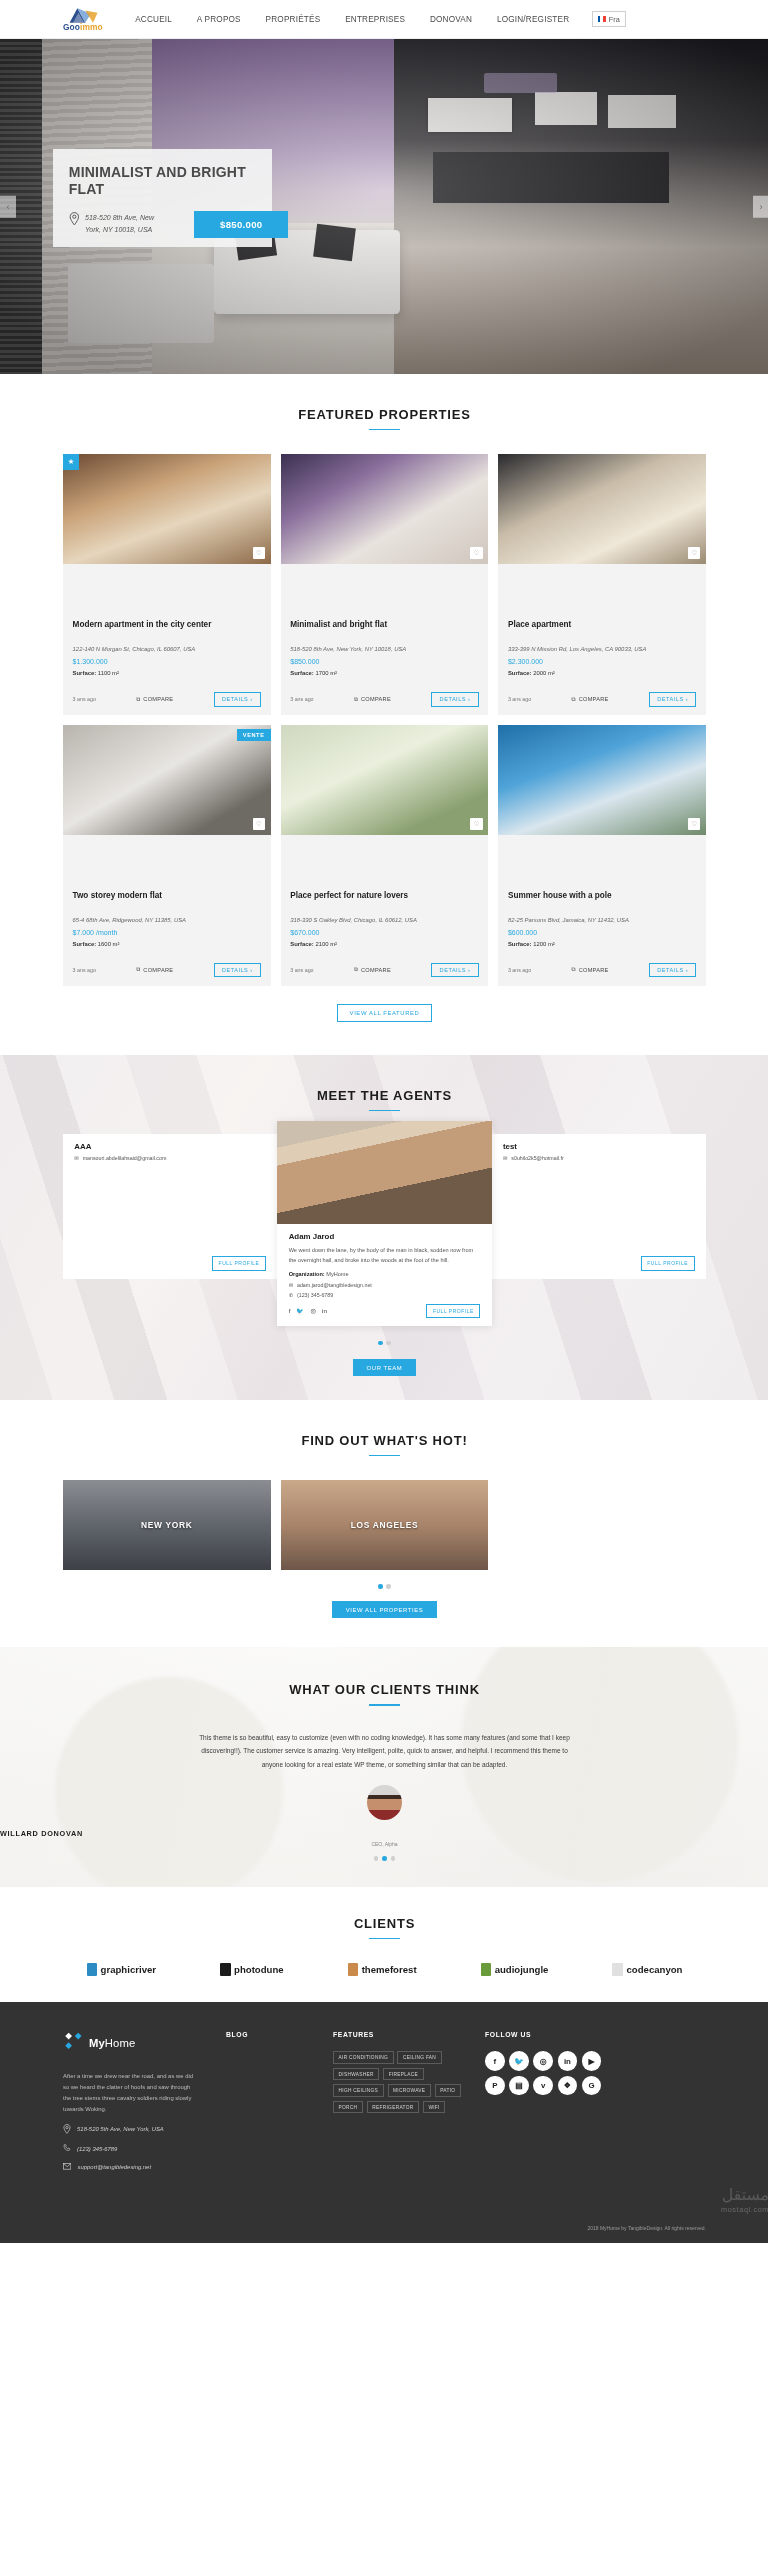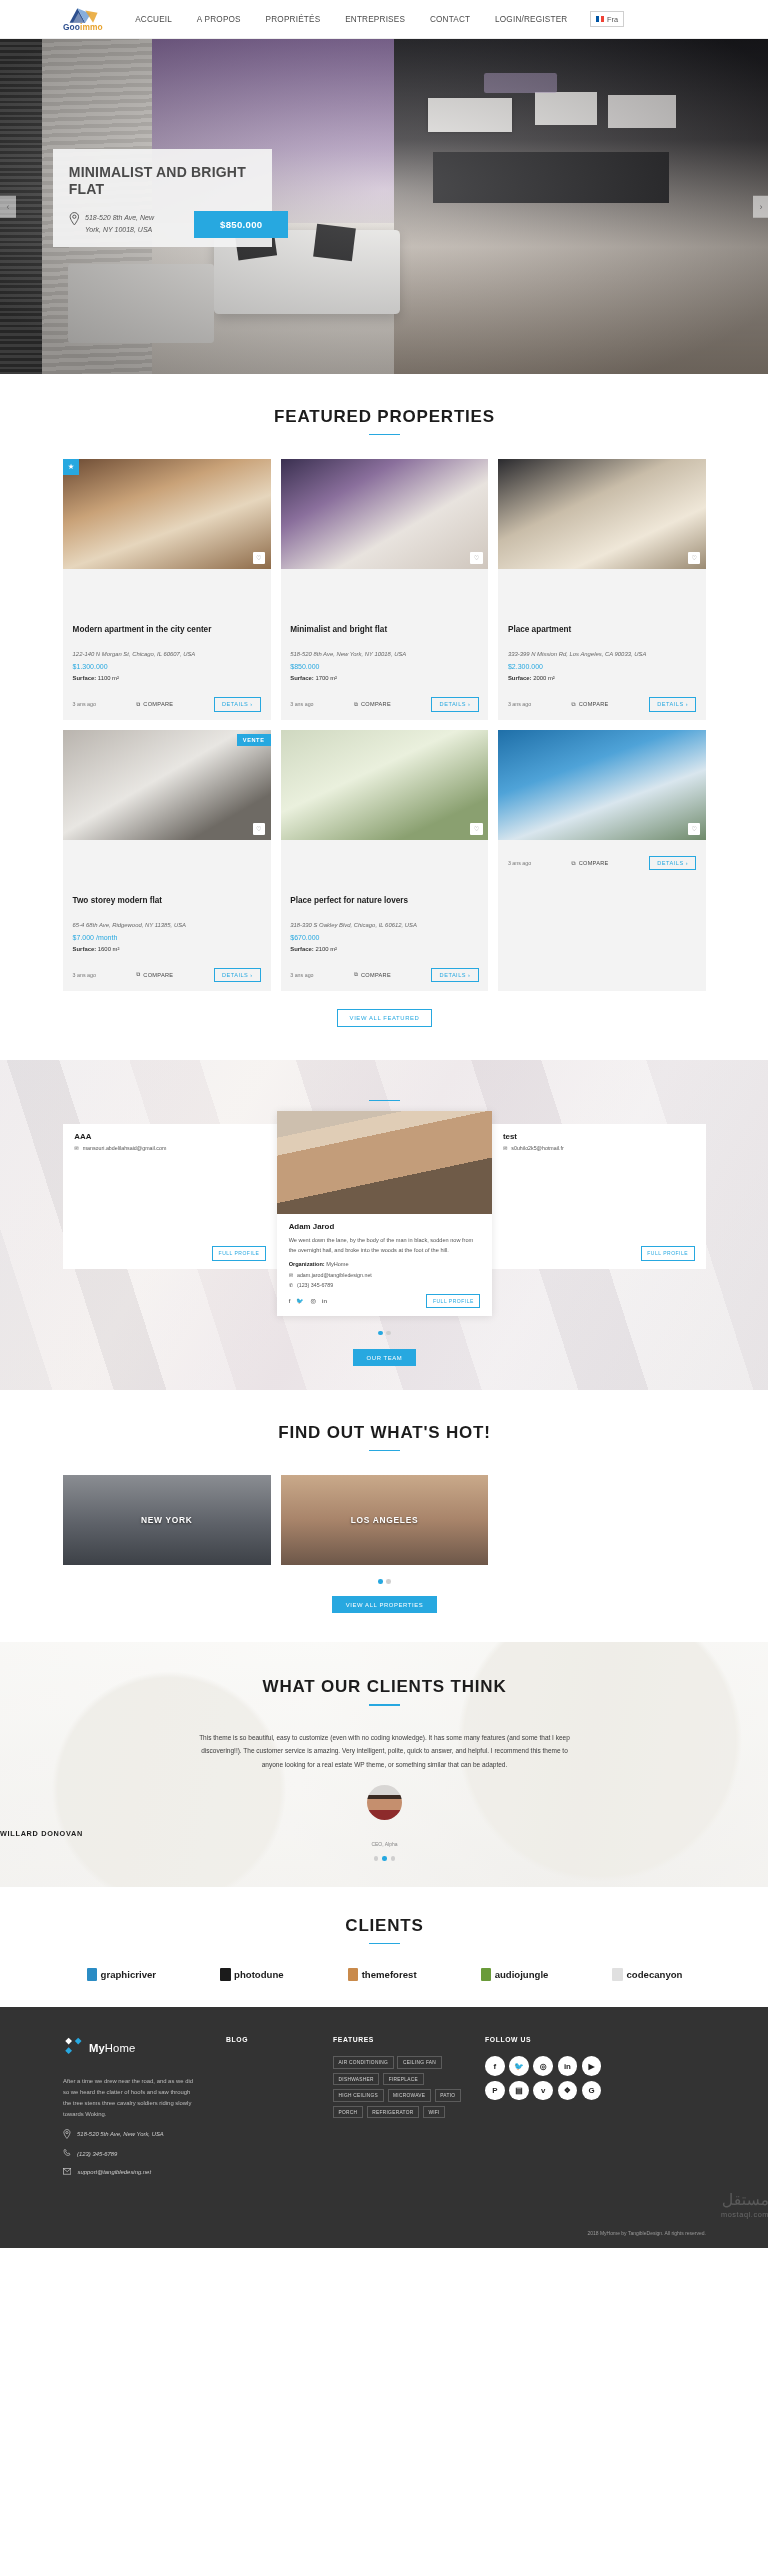--- a/index.html
+++ b/index.html
@@ -45,21 +45,21 @@
   .hero-addr { font-size:7px; font-style:italic; color:#555; line-height:1.6; max-width:84px; }
   .hero-price { position:absolute; left:194px; top:172px; background:#27a8e0; color:#fff;
                 font-size:9.6px; font-weight:700; padding:7.9px 26px; letter-spacing:0.3px; }
   .hero-arrow { position:absolute; top:50%; transform:translateY(-50%); width:15.8px; height:22.5px;
                 background:rgba(255,255,255,.55); color:#666; font-size:9px;
                 display:flex; align-items:center; justify-content:center; }
   .hero-arrow.left { left:0; } .hero-arrow.right { right:0; }
 
   
   .sec { padding:33px 0 0; }
-  .sec-title { text-align:center; font-size:17px; font-weight:700; letter-spacing:0.8px;
+  .sec-title { text-align:center; font-size:13px; font-weight:700; letter-spacing:0.8px;
                color:#1c1c1c; text-transform:uppercase;
                font-family:"Liberation Sans Narrow","Liberation Sans",sans-serif; }
   .sec-rule { width:31.5px; height:1.7px; background:#27a8e0; margin:6.8px auto 0; }
   .wrap { width:643px; margin:0 auto; }
 
   
   .grid { display:grid; grid-template-columns:repeat(3,1fr); gap:10px; margin-top:23.6px; }
   .card { background:#f3f3f3; position:relative; }
   .card-img { height:110px; position:relative; overflow:hidden; }
   .badge-feat { position:absolute; left:0; top:0; width:15.8px; height:15.8px; background:#27a8e0;
@@ -188,21 +188,21 @@
     </div>
     <div class="logo-text">
       <span class="b">Goo</span><span class="o">immo</span>
     </div>
   </div>
   <nav class="nav">
     <a href="#">ACCUEIL</a>
     <a href="#">A PROPOS</a>
     <a href="#">PROPRIÉTÉS</a>
     <a href="#">ENTREPRISES</a>
-    <a href="#">CONTACT</a>
+    <a href="#">DONOVAN</a>
     <a href="#">LOGIN/REGISTER</a>
     <div class="lang-box">
       <span class="flag">
           <i></i>
           <i></i>
           <i></i>
         </span>
       <span>Fra</span>
     </div>
   </nav>
@@ -328,35 +328,42 @@
           <div class="card-foot">
             <span class="ago">3 ans ago</span>
             <span class="compare"><span>⧉</span>COMPARE</span>
             <button class="btn-details">DETAILS ›</button>
           </div>
         </div>
         <div class="card">
           <div class="card-img" style="background:linear-gradient(160deg,#1f6fa8,#4fa3d8 35%,#d9e6ee 62%,#6f8a6a)">
             <div class="heart">♡</div>
           </div>
+          <div class="card-body">
+            <div class="card-title">Summer house with a pole</div>
+            <div class="card-addr">82-25 Parsons Blvd, Jamaica, NY 11432, USA</div>
+            <div class="card-price">$600.000</div>
+            <div class="card-surface"><b>Surface:</b> 1200 m²</div>
+          </div>
           <div class="card-foot">
             <span class="ago">3 ans ago</span>
             <span class="compare"><span>⧉</span>COMPARE</span>
             <button class="btn-details">DETAILS ›</button>
           </div>
         </div>
       </div>
     <div class="btn-center">
       <button class="btn-primary">VIEW ALL FEATURED</button>
     </div>
   </div>
 </section>
 
 <section class="agents-sec">
   <div class="agents-bg"></div>
+  <h2 class="sec-title" style="position:relative">MEET THE AGENTS</h2>
   <div class="sec-rule" style="position:relative"></div>
   <div class="wrap" style="position:relative">
     <div class="agents-grid" id="agents-grid">
         <div class="agent">
           <div class="agent-body">
             <div class="agent-name">AAA</div>
             <div class="agent-line"><span>✉</span>mansouri.abdelilahsaid@gmail.com</div>
           </div>
           <div class="agent-foot">
             <span></span>

